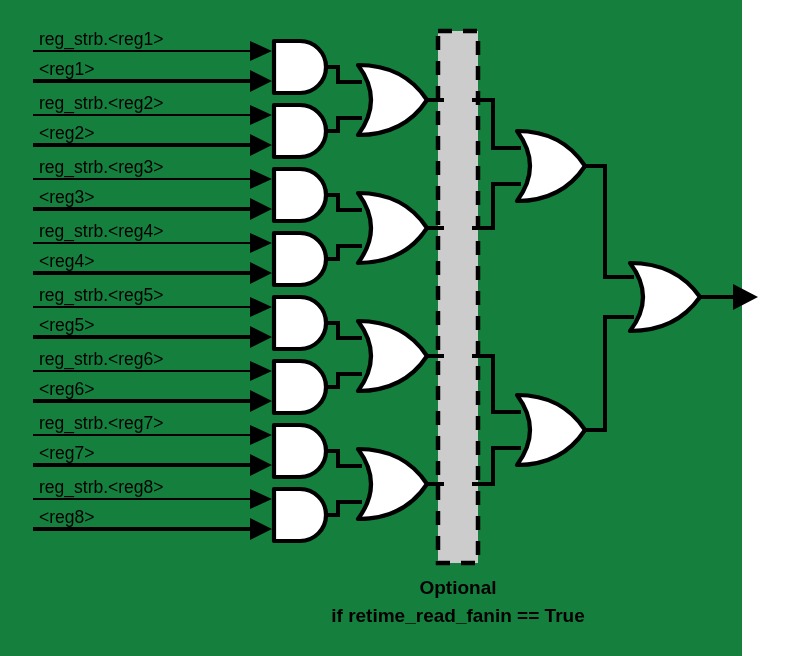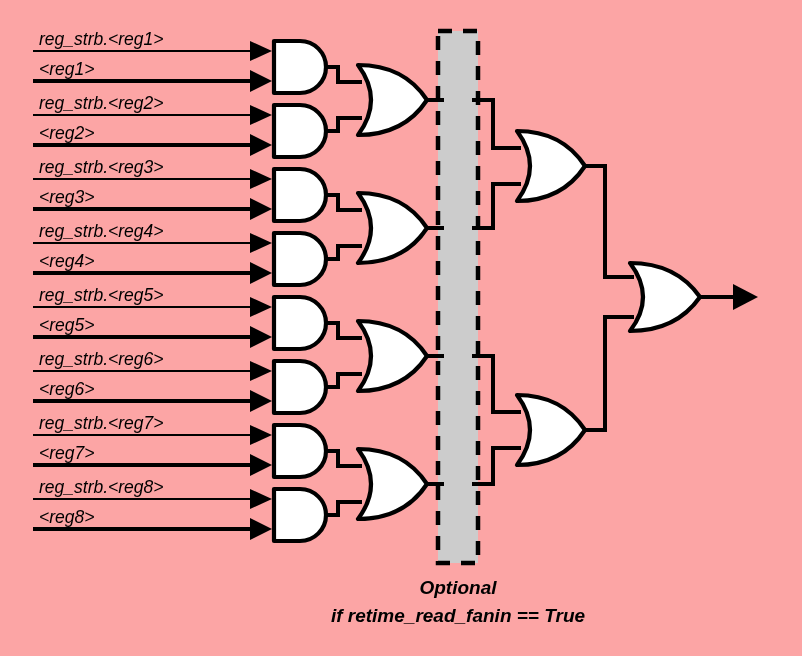--- a/index.html
+++ b/index.html
@@ -8,24 +8,23 @@
     background: #ffffff;
   }
   body {
     width: 802px;
     height: 656px;
     font-family: "Liberation Sans", sans-serif;
     overflow: hidden;
   }
   #diagram-root {
     position: relative;
-    width: 802px;
+    width: 742px;
     height: 656px;
-    background: #fca5a5;
-    font-style: italic;
+    background: #15803d;
   }
   svg.canvas {
     position: absolute;
     left: 0;
     top: 0;
     width: 802px;
     height: 656px;
   }
   text.signal-label {
     font-family: "Liberation Sans", sans-serif;

